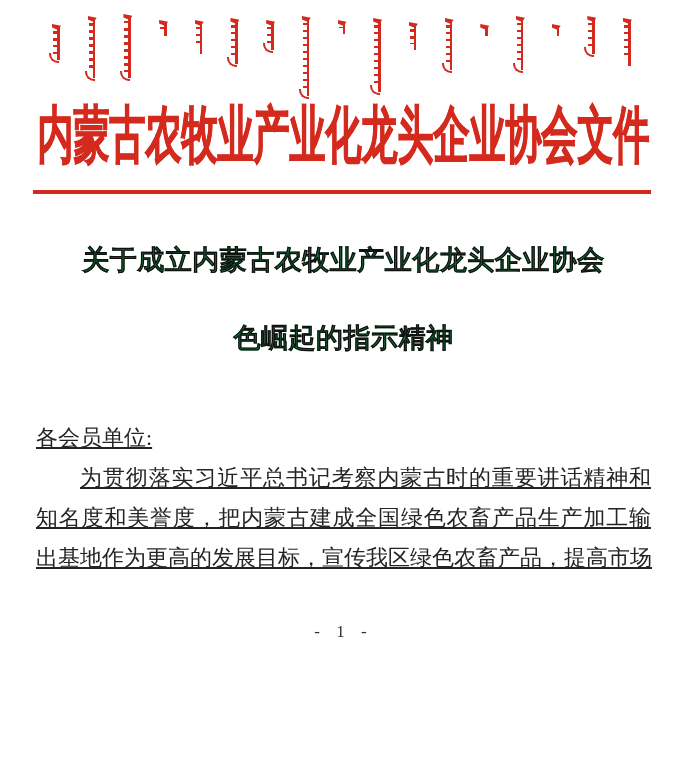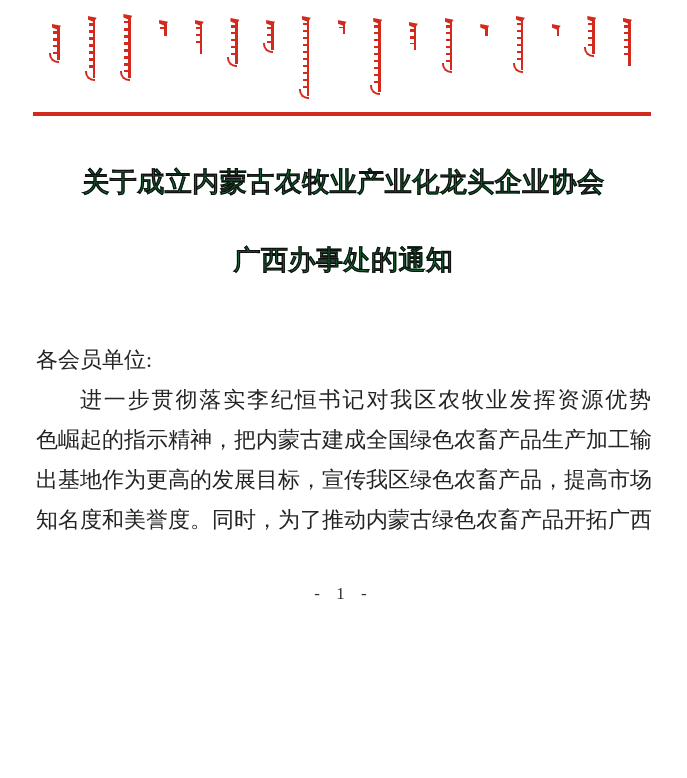--- a/index.html
+++ b/index.html
@@ -106,20 +106,21 @@
   .body-text{
     margin-top:62px;
     font-size:22px;
     line-height:40px;
     color:#242424;
   }
   .body-text .line{
     text-align:justify;
     text-align-last:justify;
     white-space:nowrap;
+    text-decoration:underline;
   }
   .body-text .salutation{
     text-align:left;
     text-align-last:left;
   }
   .body-text .indent{text-indent:2em;}
 
   
   .footer{
     margin-top:44px;
@@ -215,32 +216,34 @@
         <i class="stem"></i>
         <i class="teeth"></i>
       </div>
       <div class="mg-col" style="margin-top: 6px; height: 48px;">
         <i class="crown"></i>
         <i class="stem"></i>
         <i class="teeth"></i>
       </div>
     </div>
 
+  <div class="banner">
+    <span class="org">内蒙古农牧业产业化龙头企业协会文件</span>
+  </div>
 
 
   <div class="red-rule"></div>
 
   <div class="notice-title">
     <div class="t-line">关于成立内蒙古农牧业产业化龙头企业协会</div>
-    <div class="t-line t-line2">广西办事处的通知</div>
+    <div class="t-line t-line2">色崛起的指示精神</div>
   </div>
 
   <div class="body-text">
     <div class="line salutation">各会员单位:</div>
-    <div class="line indent">进一步贯彻落实李纪恒书记对我区农牧业发挥资源优势</div>
-    <div class="line">色崛起的指示精神，把内蒙古建成全国绿色农畜产品生产加工输</div>
+    <div class="line indent">为贯彻落实习近平总书记考察内蒙古时的重要讲话精神和</div>
+    <div class="line">知名度和美誉度，把内蒙古建成全国绿色农畜产品生产加工输</div>
     <div class="line">出基地作为更高的发展目标，宣传我区绿色农畜产品，提高市场</div>
-    <div class="line">知名度和美誉度。同时，为了推动内蒙古绿色农畜产品开拓广西</div>
   </div>
 
   <div class="footer">- 1 -</div>
 
 </div>
 
 </body></html>

